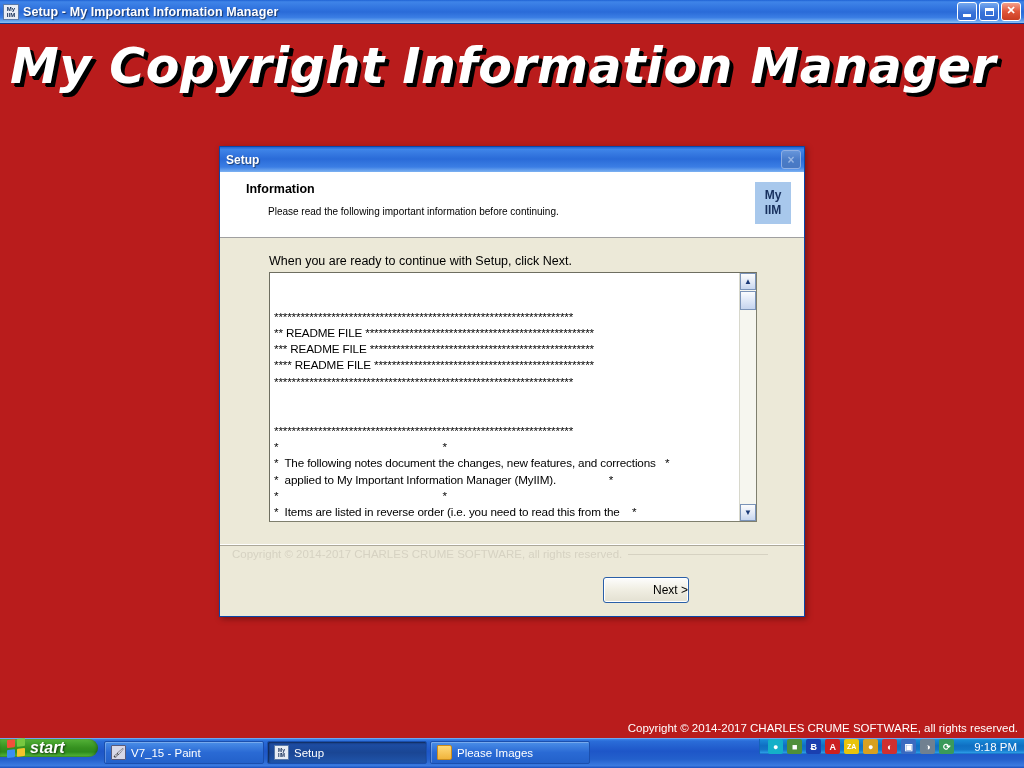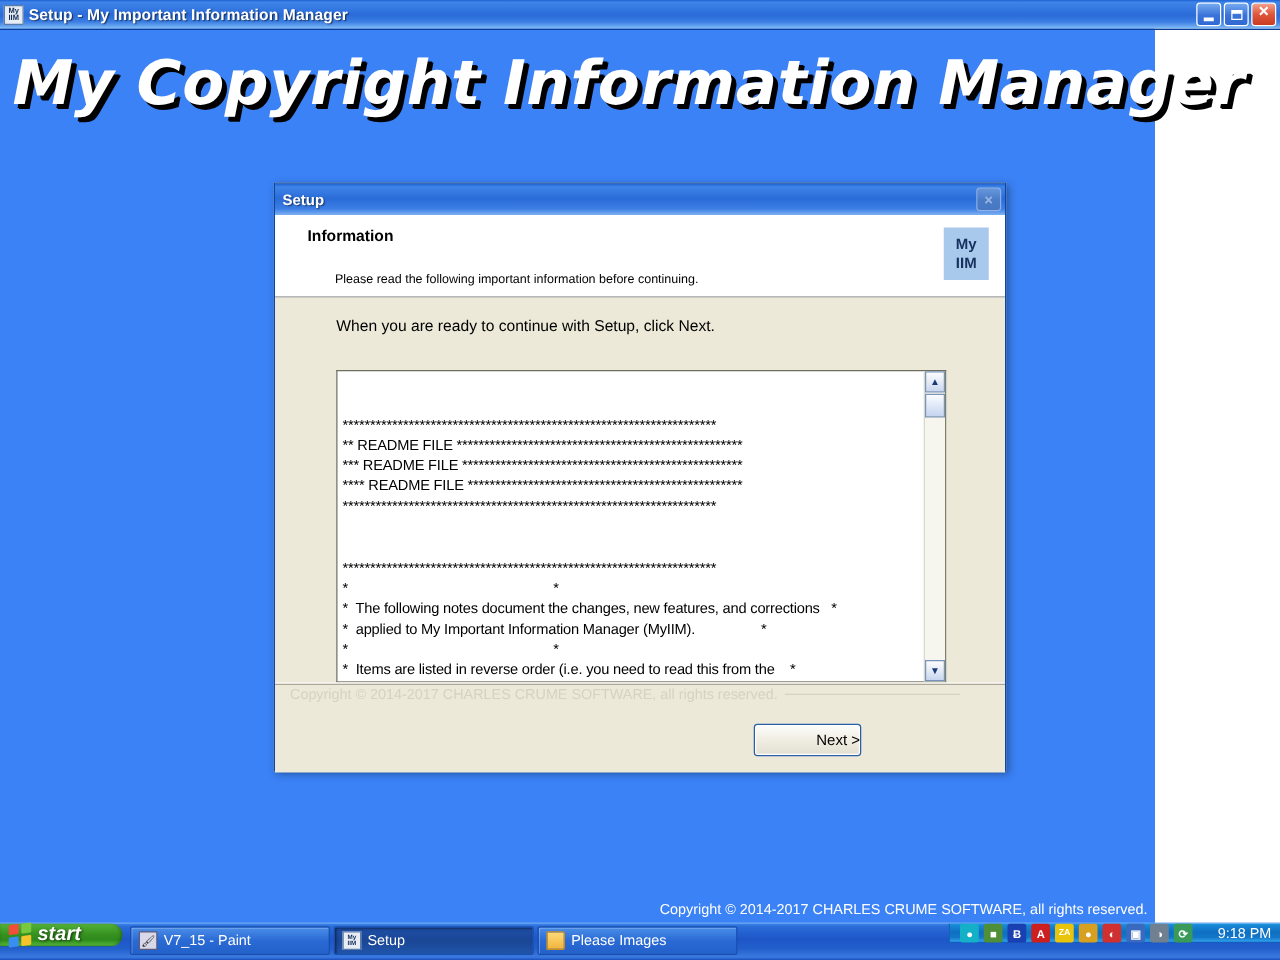--- a/index.html
+++ b/index.html
@@ -5,22 +5,22 @@
   * { box-sizing: border-box; }
   html, body {
     margin: 0; padding: 0;
     width: 1024px; height: 768px;
     overflow: hidden;
     font-family: "Liberation Sans", sans-serif;
   }
 
   #screen {
     position: relative;
-    width: 924px; height: 768px;
-    background: #3b82f6;
+    width: 1024px; height: 768px;
+    background: #b91c1c;
   }
 
   
   #app-titlebar {
     position: absolute; left: 0; top: 0;
     width: 1024px; height: 24px;
     background: linear-gradient(to bottom,
         #1f62d4 0%, #3f84e8 8%, #2f72de 40%, #2a6bd8 52%,
         #3b7ee4 76%, #6aa8f0 92%, #8fc2f5 100%);
     display: flex; align-items: center;
@@ -131,21 +131,21 @@
   #dlg-header {
     background: #ffffff;
     border-bottom: 1px solid #a0a0a0;
     height: 66px;
     position: relative;
     flex: 0 0 auto;
     padding: 10px 0 0 26px;
   }
   #dlg-header-title {
     font-size: 12.5px; font-weight: bold; color: #000;
-    margin-bottom: 22px;
+    margin-bottom: 10px;
   }
   #dlg-header-sub {
     font-size: 10px; color: #000;
     margin-left: 22px;
   }
   #dlg-logo {
     position: absolute; right: 13px; top: 10px;
     width: 36px; height: 42px;
     background: #a8c8ec;
     display: flex; flex-direction: column;
@@ -156,21 +156,21 @@
   }
 
   
   #dlg-body {
     flex: 1 1 auto;
     position: relative;
     padding: 16px 20px 0 49px;
   }
   #ready-line {
     font-size: 12.5px; color: #000;
-    margin-bottom: 28px;
+    margin-bottom: 4px;
   }
   #readme-wrap {
     position: relative;
     width: 488px; height: 250px;
     background: #ffffff;
     border: 1px solid #7f7f6e;
     border-top-color: #6e6e60;
     border-left-color: #6e6e60;
     display: flex;
   }

